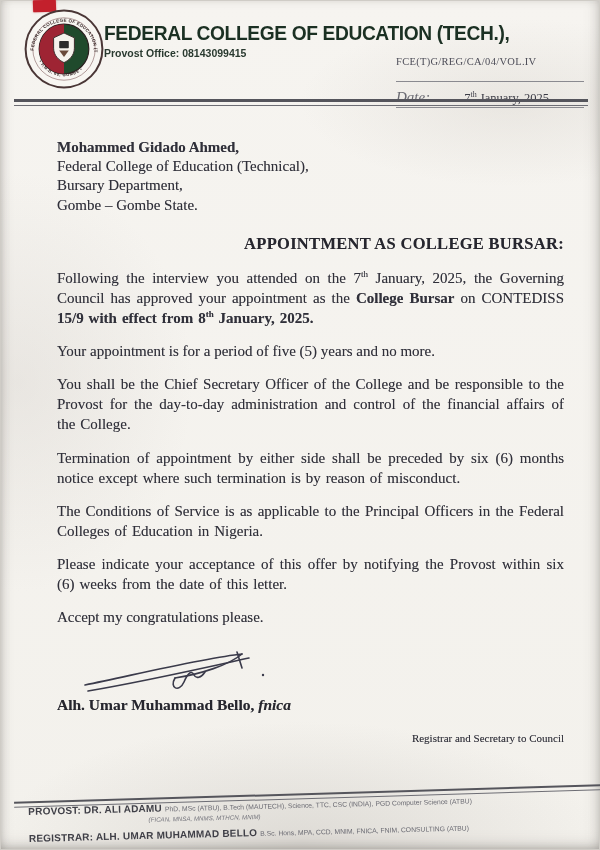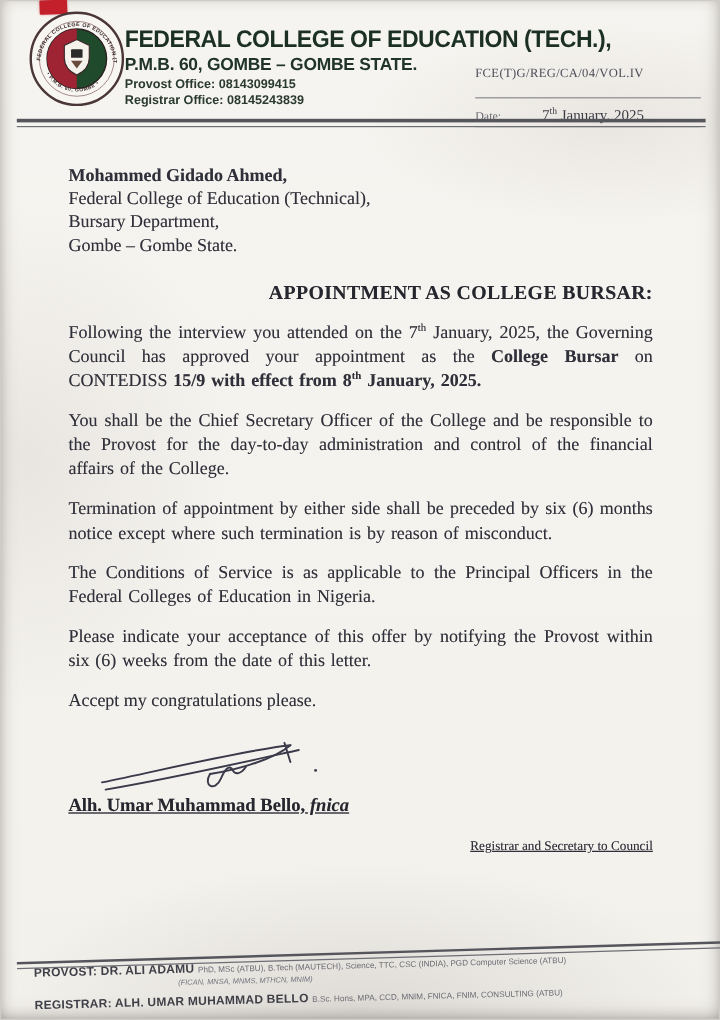--- a/index.html
+++ b/index.html
@@ -24,38 +24,38 @@
   .college-name{font-size:20px;font-weight:bold;letter-spacing:-0.4px;white-space:nowrap;
     transform:scaleX(.96);transform-origin:left;}
   .address{font-size:14.5px;font-weight:bold;letter-spacing:-0.2px;margin-top:1px;color:#20342a;}
   .office-line{font-size:10.5px;font-weight:bold;color:#2a3a30;margin-top:2px;}
   .ref-block{position:absolute;right:16px;top:56px;width:188px;
     font-family:"Liberation Serif", serif;color:#4d4d58;}
   .ref-number{font-size:10.5px;letter-spacing:.3px;border-bottom:1px solid #8a8a90;
     padding-bottom:14px;white-space:nowrap;}
   .date-line{margin-top:7px;border-bottom:1px solid #8a8a90;padding-bottom:1px;
     display:flex;align-items:baseline;}
-  .date-label{font-size:10px;color:#6a6a72;}
+  .date-label{font-style:italic;font-size:15px;color:#6a6a72;}
   .date-value{font-size:12.5px;color:#3c3c46;margin-left:34px;white-space:nowrap;}
   .date-value sup{font-size:8px;}
   .rule-double{position:absolute;left:14px;right:12px;top:99px;height:3px;
     border-top:3px solid #55555c;border-bottom:1px solid #6d6d74;}
   
-  .letter-body{position:absolute;left:57px;right:56px;top:138px;font-size:15px;
+  .letter-body{position:absolute;left:57px;right:36px;top:138px;font-size:15px;
     line-height:1.34;color:#30303a;text-shadow:0 0 .4px rgba(40,40,50,.4);}
   .recipient{margin-bottom:18px;line-height:1.28;}
   .recipient .bold{font-weight:bold;}
   .subject{font-size:16.5px;font-weight:bold;text-align:right;letter-spacing:.3px;
     margin:0 0 13px 0;color:#26262e;}
   .para{margin:0 0 13px 0;}
   .justify{text-align:justify;word-spacing:1.2px;}
   .para b, .para sup.b{font-weight:bold;}
   sup{font-size:9px;line-height:0;}
   
-  .sig-block{margin-top:18px;text-decoration:underline;}
+  .sig-block{margin-top:18px;}
   .signature{width:190px;height:52px;margin-left:22px;display:block;}
   .sig-name{font-size:15.5px;font-weight:bold;margin-top:-2px;color:#26262e;}
   .sig-name .fnica{font-style:italic;font-weight:bold;}
   .sig-title{font-size:11px;margin-top:15px;text-align:right;}
   
   .foot-rule{position:absolute;left:14px;right:-4px;top:793px;height:3px;
     border-top:2px solid #55555c;border-bottom:1px solid #6d6d74;transform:rotate(-1.7deg);}
   .footer-text{position:absolute;left:28px;right:10px;top:801px;transform:rotate(-1.5deg);
     transform-origin:left top;font-family:"Liberation Sans", sans-serif;color:#4a4a52;}
   .foot-line{white-space:nowrap;line-height:1.15;}
@@ -86,23 +86,21 @@
       <text font-size="5.6" font-family="Liberation Sans, sans-serif" font-weight="bold" fill="#3a2a2a" letter-spacing="0.4">
         <textPath href="#arcTop" startOffset="2">FEDERAL COLLEGE OF EDUCATION (TECH)</textPath>
       </text>
       <text font-size="5.2" font-family="Liberation Sans, sans-serif" font-weight="bold" fill="#3a2a2a" letter-spacing="0.6">
         <textPath href="#arcBot" startOffset="6">• P.M.B. 60, GOMBE •</textPath>
       </text>
     </svg>
 
     <div class="head-center">
       <div class="college-name">FEDERAL COLLEGE OF EDUCATION (TECH.),</div>
-      <div class="address">P.M.B. 60, GOMBE – GOMBE STATE.</div>
       <div class="office-line"><span>Provost Office:</span> <span>08143099415</span></div>
-      <div class="office-line"><span>Registrar Office:</span> <span>08145243839</span></div>
     </div>
 
     <div class="ref-block">
       <div class="ref-number">FCE(T)G/REG/CA/04/VOL.IV</div>
       <div class="date-line">
         <span class="date-label">Date:</span>
         <span class="date-value"><span>7</span><sup>th</sup><span> January, 2025</span></span>
       </div>
     </div>
   </header>
@@ -113,20 +111,21 @@
     <div class="recipient">
       <div class="bold">Mohammed Gidado Ahmed,</div>
       <div>Federal College of Education (Technical),</div>
       <div>Bursary Department,</div>
       <div>Gombe – Gombe State.</div>
     </div>
 
     <h1 class="subject">APPOINTMENT AS COLLEGE BURSAR:</h1>
 
     <p class="para justify"><span>Following the interview you attended on the 7</span><sup>th</sup><span> January, 2025, the Governing Council has approved your appointment as the </span><b>College Bursar</b><span> on CONTEDISS </span><b>15/9 with effect from  8</b><sup class="b">th</sup><b> January, 2025.</b></p>
+    <p class="para">Your appointment is for a period of five (5) years and no more.</p>
     <p class="para justify">You shall be the Chief Secretary Officer of the College and be responsible to the Provost for the day-to-day administration and control of the financial affairs of the College.</p>
     <p class="para justify">Termination of appointment by either side shall be preceded by six (6) months notice except where such termination is by reason of misconduct.</p>
     <p class="para justify">The Conditions of Service is as applicable to the Principal Officers in the Federal Colleges of Education in Nigeria.</p>
     <p class="para justify">Please indicate your acceptance of this offer by notifying the Provost within six (6) weeks from the date of this letter.</p>
     <p class="para">Accept my congratulations please.</p>
 
     <div class="sig-block">
       <svg class="signature" viewBox="0 0 190 52">
         <g fill="none" stroke="#3a3a4a" stroke-width="1.6" stroke-linecap="round">
           <path d="M 6,40 C 55,30 125,13 163,9"></path>

